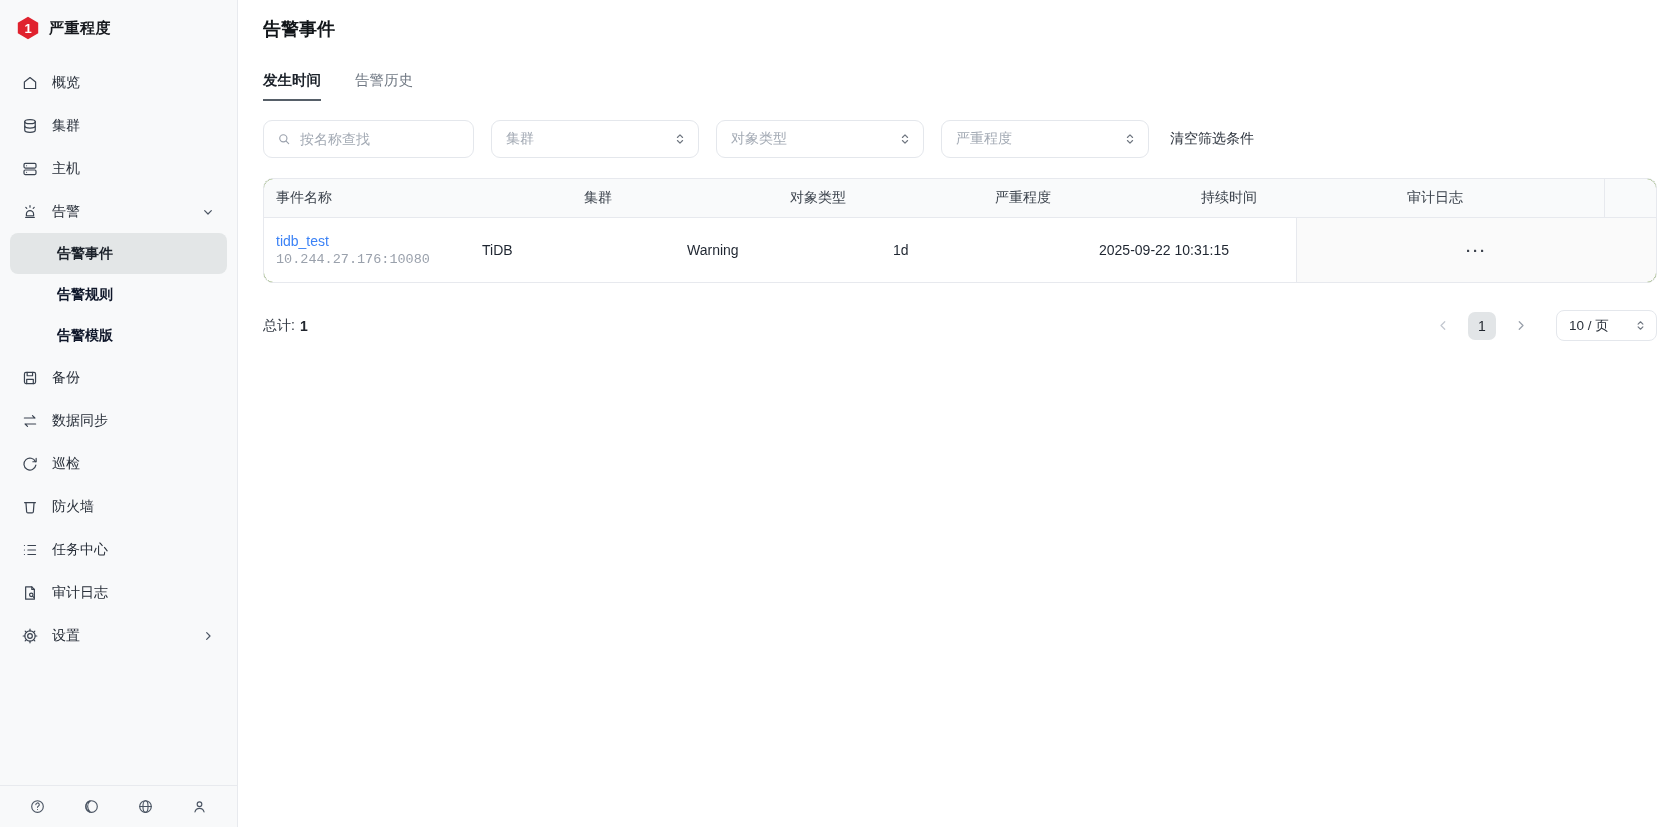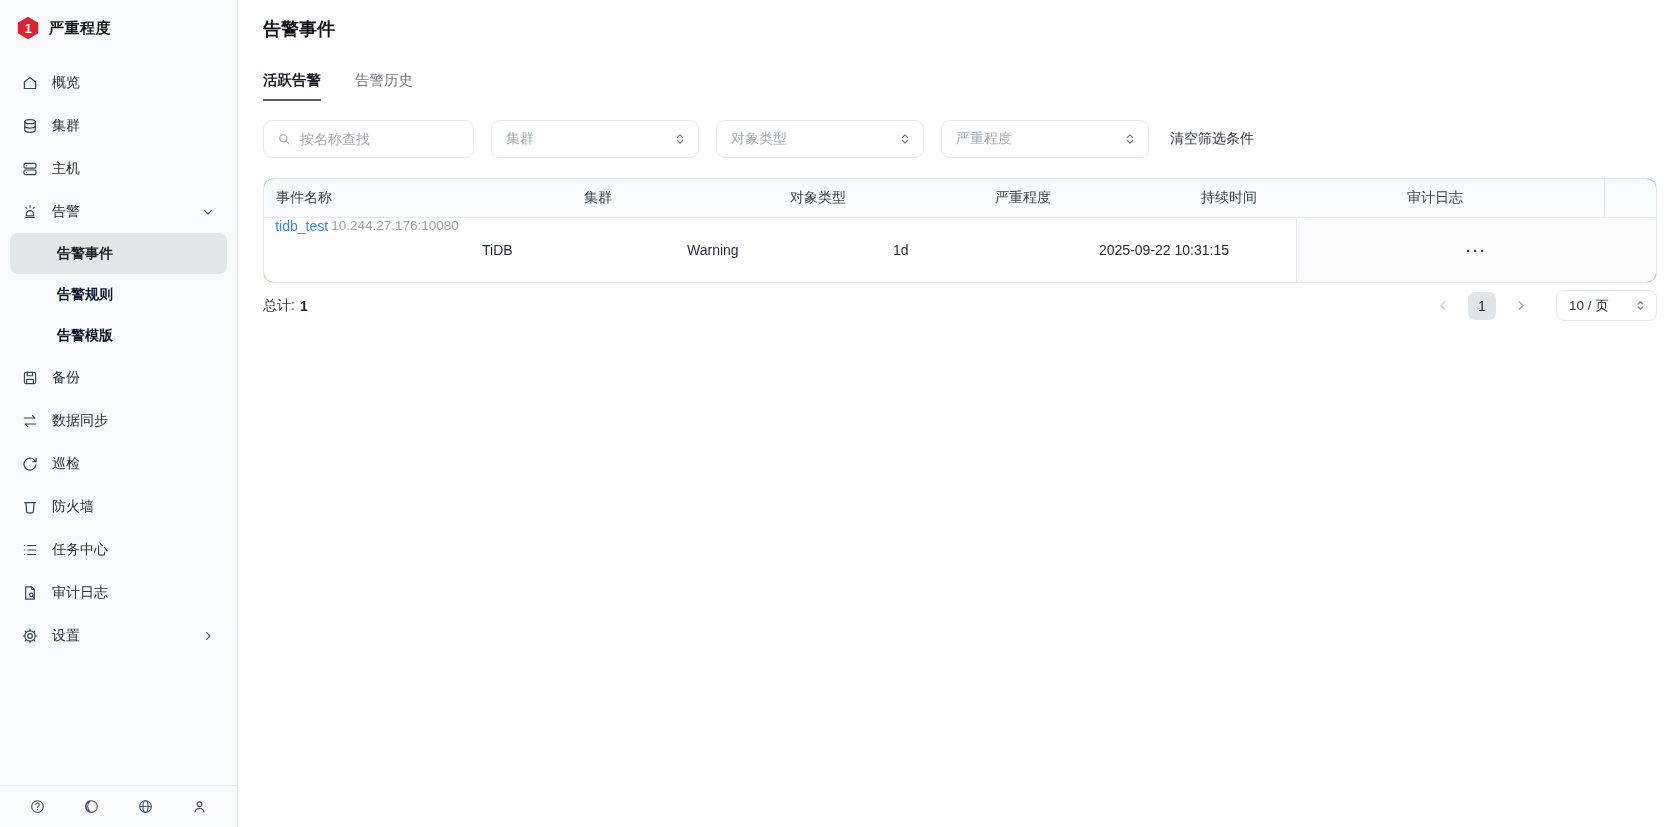--- a/index.html
+++ b/index.html
@@ -43,26 +43,26 @@
   .thead { border-bottom:1px solid #e7e9ee; }
   .cell { padding:0 12px; display:flex; align-items:center; }
   .thead .cell { height:38px; background:#f9fafb; color:#3c434d; font-size:14px; }
   .tbody .cell { height:64px; background:#fff; font-size:14px; color:#1f2631; }
   .c1{width:308px;} .c2{width:206px;} .c3{width:205px;} .c4{width:206px;} .c5{width:206px;} .c6{width:209px;}
   .c7{flex:1; min-width:52px;}
   .cell.actions { border-left:1px solid #e7e9ee; justify-content:center; padding:0; }
   .thead .cell.actions { background:#f9fafb; }
   .tbody .cell.actions { background:#fafafa; }
   .link { color:#3b82f6; cursor:pointer; text-decoration:none; }
-  .cluster-cell { align-items:flex-start; justify-content:center; gap:3px; }
-  .instance { color:#9aa1ac; font-size:13.5px; }
+  .cluster-cell { flex-direction:column; align-items:flex-start; justify-content:center; gap:3px; }
+  .instance { color:#9aa1ac; font-size:13.5px;font-family:Liberation Mono, monospace; }
   .ellipsis-btn { font-size:15px; font-weight:bold; color:#3c434d; letter-spacing:2px; cursor:pointer; line-height:1; }
 
   
-  .pagination { width:1394px; display:flex; align-items:center; justify-content:space-between; margin-top:7px; font-size:14px; color:#333a44; }
+  .pagination { width:1394px; display:flex; align-items:center; justify-content:space-between; margin-top:27px; font-size:14px; color:#333a44; }
   .total { display:flex; gap:5px; align-items:center; }
   .total .val { font-weight:bold; color:#21262e; }
   .pag-right { display:flex; align-items:center; gap:17px; }
   .pchev { display:flex; cursor:pointer; }
   .pchev.prev { color:#c3c8d0; }
   .pchev.next { color:#9aa1ab; }
   .page-btn { width:28px; height:28px; border-radius:7px; background:#e2e5e7; display:flex; align-items:center; justify-content:center; color:#1f242c; font-size:14px; cursor:pointer; }
   .page-size { width:101px; height:31px; border:1px solid #e4e7ec; border-radius:8px; display:flex; align-items:center; justify-content:space-between; padding:0 9px 0 12px; font-size:13.5px; color:#2a313b; margin-left:11px; background:#fff; cursor:pointer; }
   .page-size .icon { display:flex; color:#6f7680; }
 
@@ -248,21 +248,21 @@
             <path d="M5.6 19.6a6.6 6.6 0 0 1 12.8 0"></path>
           </svg>
       </span>
     </div>
   </aside>
 
   <main class="main">
     <h1 class="page-title">告警事件</h1>
 
     <div class="tabs">
-      <div class="tab active">活跃告警</div>
+      <div class="tab active">发生时间</div>
       <div class="tab">告警历史</div>
     </div>
 
     <div class="filters">
       <div class="search-box">
         <span class="icon">
           <svg width="16" height="16" viewBox="0 0 24 24" fill="none" stroke="currentColor" stroke-width="1.7" stroke-linecap="round" stroke-linejoin="round">
               <circle cx="11" cy="11" r="5.4"></circle>
               <path d="M15.2 15.2 19 19"></path>
             </svg>

